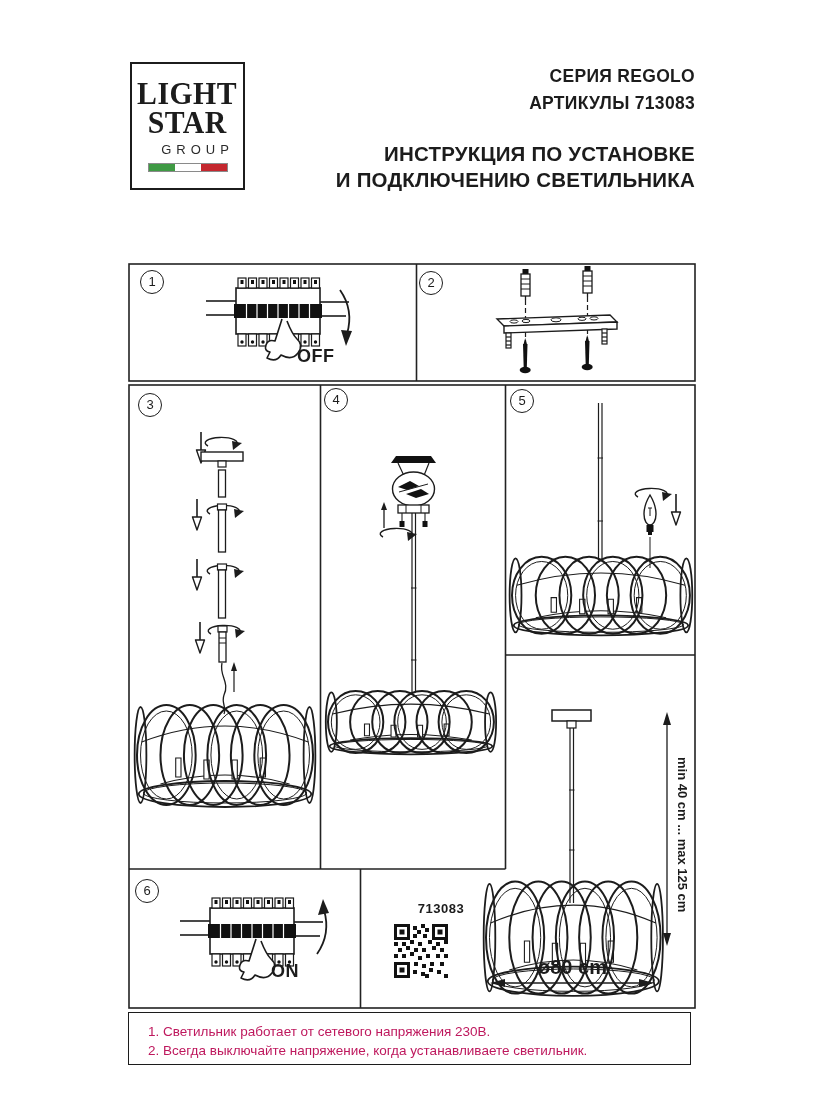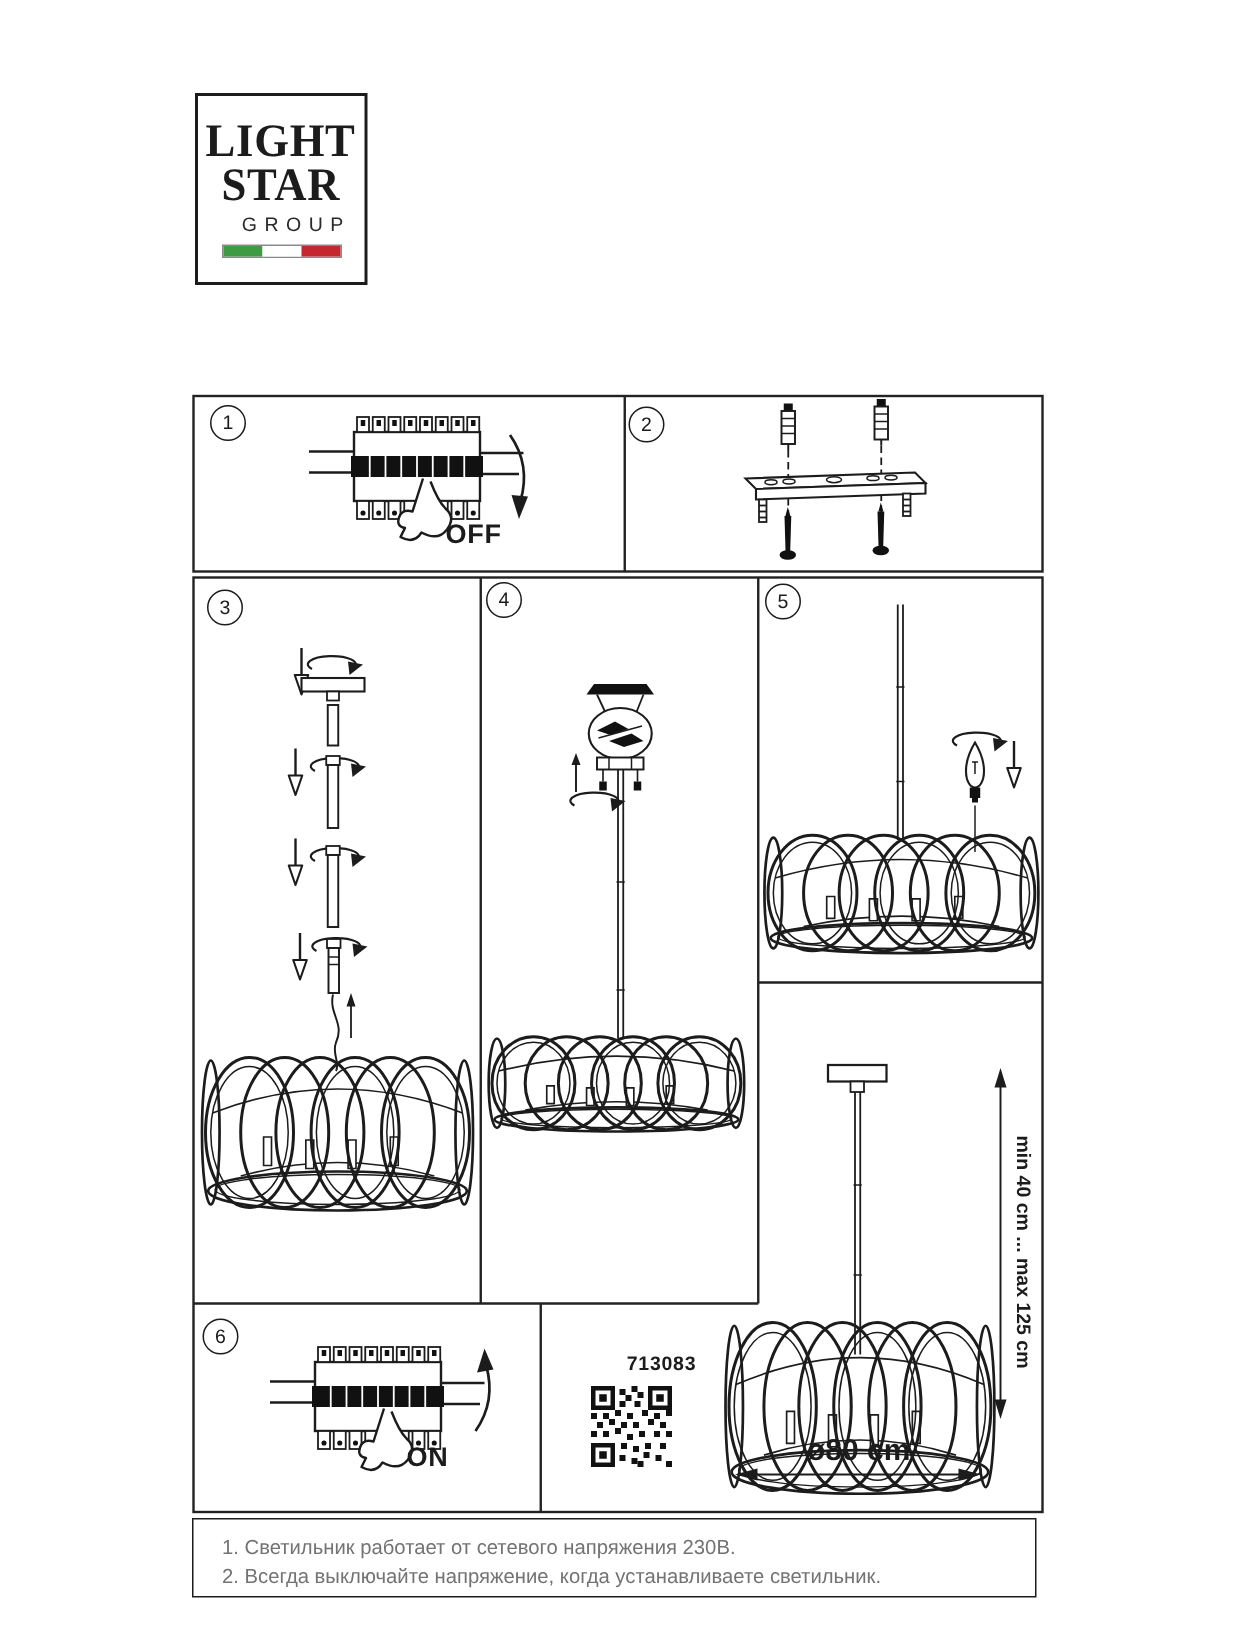--- a/index.html
+++ b/index.html
@@ -39,38 +39,48 @@
   .lbl-diameter{left:530px;top:956px;width:85px;text-align:center;font-size:20px;font-weight:bold;}
   .lbl-range{
     left:690px;top:757px;font-size:13px;font-weight:bold;white-space:nowrap;
     transform:rotate(90deg);transform-origin:0 0;
   }
   
   .footer-box{
     position:absolute;left:128px;top:1012px;width:563px;height:53px;
     border:1.6px solid #1c1c1c;padding:9px 0 0 19px;box-sizing:border-box;background:#fff;
   }
-  .footer-box p{margin:0;font-size:13.5px;line-height:19px;color:#737373;}
+  .footer-box p{margin:0;font-size:13.5px;line-height:19px;color:#be185d;}
 </style>
 </head>
 <body>
 
 <div class="canvas">
 
   <div class="logo-box">
     <div class="logo-word">LIGHT</div>
     <div class="logo-word">STAR</div>
     <div class="logo-group">GROUP</div>
     <div class="logo-flag">
       <span style="background:#3f9a44"></span>
         <span style="background:#ffffff"></span>
         <span style="background:#c4272e"></span>
     </div>
   </div>
 
+  <div class="header-text">
+    <div class="header-series">
+      <div>СЕРИЯ REGOLO</div>
+      <div>АРТИКУЛЫ 713083</div>
+    </div>
+    <div class="header-title">
+      <div>ИНСТРУКЦИЯ ПО УСТАНОВКЕ</div>
+      <div>И ПОДКЛЮЧЕНИЮ СВЕТИЛЬНИКА</div>
+    </div>
+  </div>
 
   <svg width="826" height="1100" viewBox="0 0 826 1100" style="position:absolute;left:0;top:0">
     <defs>
 
       <g id="drum">
         <path d="M8,42 Q150,10 292,42" fill="none" stroke="#1c1c1c" stroke-width="1.1" vector-effect="non-scaling-stroke"></path>
         <ellipse cx="150" cy="94" rx="147" ry="13" fill="none" stroke="#1c1c1c" stroke-width="1.8" vector-effect="non-scaling-stroke"></ellipse>
         <ellipse cx="150" cy="93" rx="139" ry="10" fill="none" stroke="#1c1c1c" stroke-width="1" vector-effect="non-scaling-stroke"></ellipse>
         <path d="M40,84 Q150,66 260,84" fill="none" stroke="#1c1c1c" stroke-width="1.1" vector-effect="non-scaling-stroke"></path>
         <rect x="66" y="58" width="9" height="19" fill="#fff" stroke="#1c1c1c" stroke-width="1.1" vector-effect="non-scaling-stroke"></rect>

